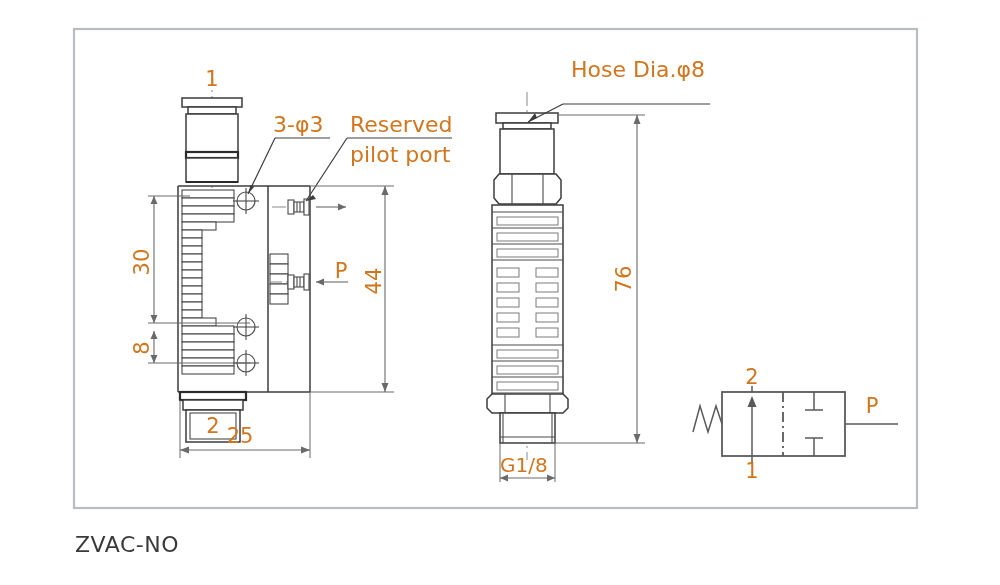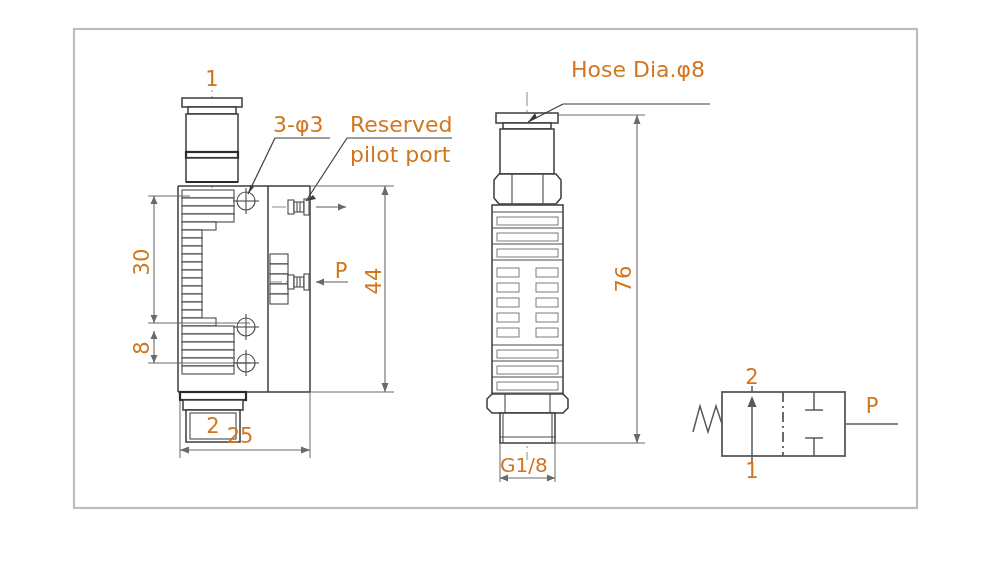--- a/index.html
+++ b/index.html
@@ -338,14 +338,15 @@
 
     <text class="txt" x="752" y="378" text-anchor="middle">2</text>
 
     <text class="txt" x="752" y="472" text-anchor="middle">1</text>
 
     <text class="txt" x="872" y="407" text-anchor="middle">P</text>
   </g>
 
 </svg>
 
+<div class="caption">ZVAC-NO</div>
 
 </div>
 
 </body></html>

